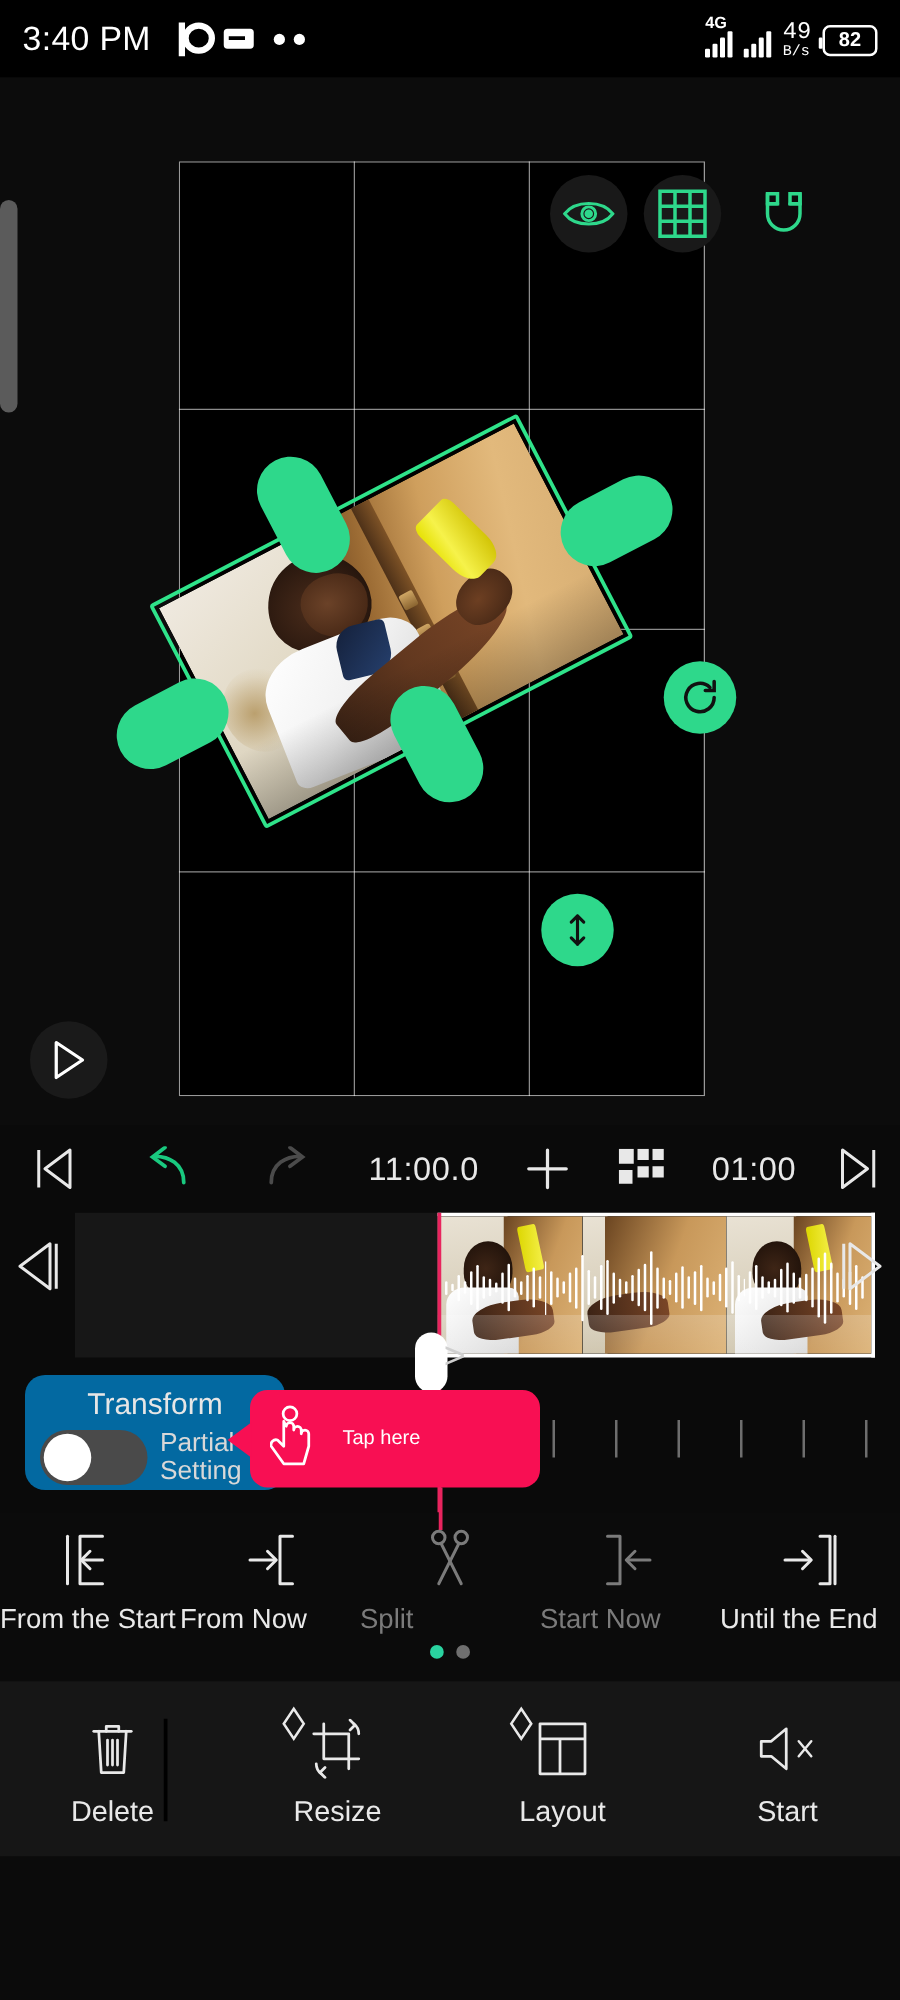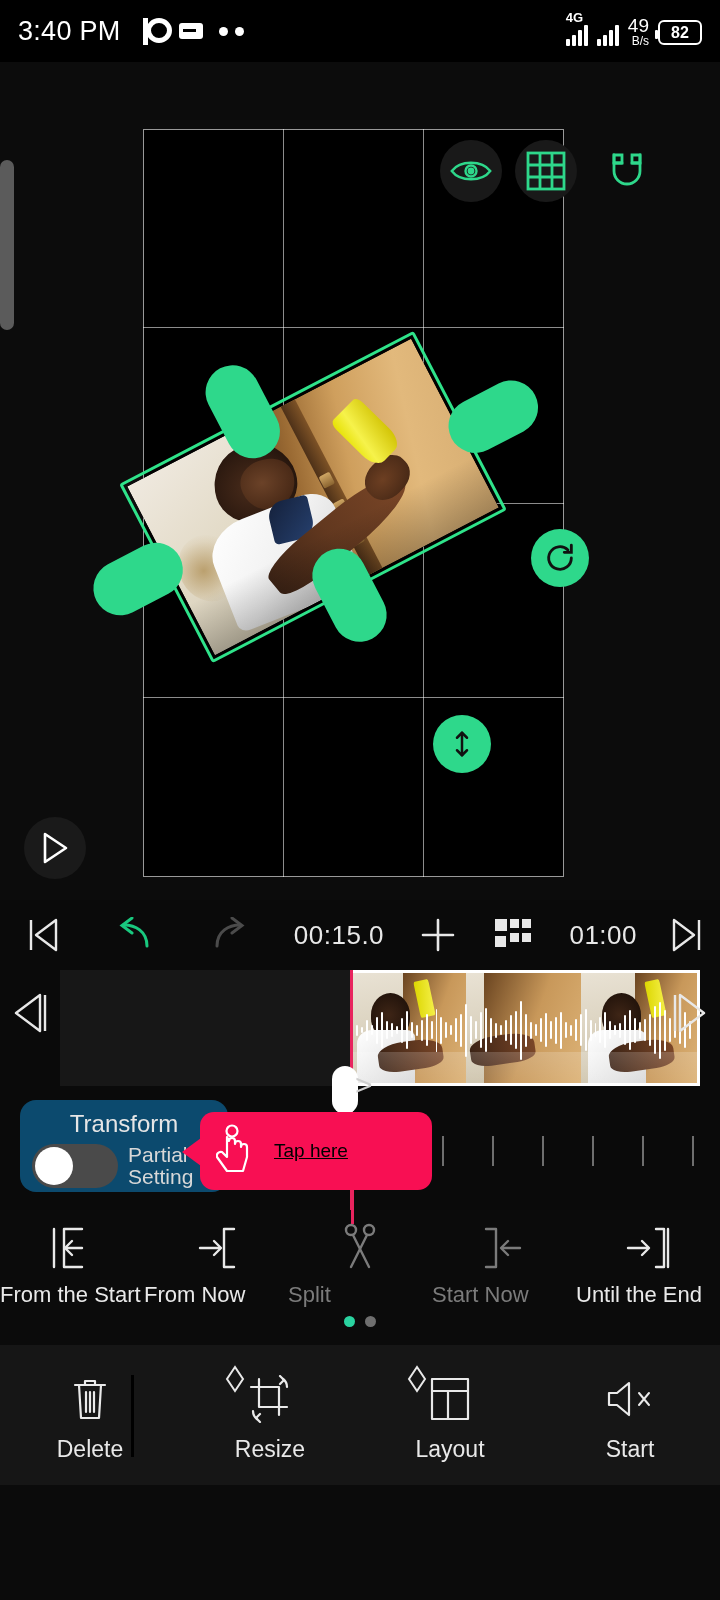--- a/index.html
+++ b/index.html
@@ -36,21 +36,21 @@
   .sb-dot { width:9px; height:9px; border-radius:50%; background:#fff; }
   .sb-right { margin-left:auto; display:flex; align-items:flex-end; gap:9px; }
   .bars { display:flex; align-items:flex-end; gap:2px; height:22px; }
   .bars i { display:block; width:4px; background:#fff; border-radius:1px; }
   .bars i:nth-child(1){height:7px}
   .bars i:nth-child(2){height:11px}
   .bars i:nth-child(3){height:16px}
   .bars i:nth-child(4){height:21px}
   .sig { position:relative; display:flex; align-items:flex-end; }
   .sig .gen { position:absolute; top:-14px; left:0px; font-size:13px; font-weight:700; }
-  .netspeed { text-align:right; line-height:1.0; margin-bottom:-1px; }
+  .netspeed { text-align:left; line-height:1.0; margin-bottom:-1px;font-family:Liberation Mono, monospace; }
   .netspeed .n { font-size:19px; font-weight:500; display:block; }
   .netspeed .u { font-size:12px; display:block; }
   .batt {
     width:44px; height:25px; border:2px solid #fff; border-radius:6px;
     display:flex; align-items:center; justify-content:center; position:relative;
     margin-bottom:1px;
   }
   .batt:after{ content:""; position:absolute; left:-5px; top:8px; width:3px; height:9px; background:#fff; border-radius:1px;}
   .batt span { font-size:16px; font-weight:700; }
 
@@ -189,39 +189,39 @@
   .expander { position:absolute; left:355px; top:100px; font-size:30px; color:#cfcfcf; line-height:1; }
   .ruler { position:absolute; left:0; top:152px; width:720px; height:60px; }
   .ruler i { position:absolute; top:14px; width:2px; height:30px; background:#6e6e6e; }
   .tl-side-left { position:absolute; left:6px; top:20px; }
   .tl-side-right { position:absolute; right:6px; top:20px; }
   .tl-scrollbar { position:absolute; left:0; top:160px; width:14px; height:170px; background:#5b5b5b; border-radius:7px; }
 
   
   .transform-card {
     position:absolute; left:20px; top:1100px; width:208px; height:92px;
-    background:#0c4a6e; border-radius:16px; padding:10px 0 0 0;
+    background:#0369a1; border-radius:16px; padding:10px 0 0 0;
   }
   .transform-title { text-align:center; font-size:24px; color:#e6e6e6; }
   .tf-row { display:flex; align-items:center; margin-top:6px; padding-left:12px; gap:10px; }
   .toggle {
     width:86px; height:44px; border-radius:22px; background:#4a4a4a; position:relative;
   }
   .toggle .knob { position:absolute; left:3px; top:3px; width:38px; height:38px; border-radius:50%; background:#fff; }
   .tf-label { font-size:21px; color:#d8d8d8; line-height:1.05; }
 
   .tooltip {
     position:absolute; left:200px; top:1112px; width:232px; height:78px;
     background:#f80f53; border-radius:14px; display:flex; align-items:center; padding-left:16px; gap:18px;
   }
   .tooltip .arrow {
     position:absolute; left:-18px; top:26px; width:0; height:0;
     border-top:14px solid transparent; border-bottom:14px solid transparent; border-right:19px solid #f80f53;
   }
-  .tooltip .tip-text { font-size:19px; color:#000000;text-decoration:underline; }
+  .tooltip .tip-text { font-size:16px; color:#ffffff; }
   .tooltip-stem { position:absolute; left:351px; top:1190px; width:3px; height:34px; background:#e8245e; }
 
   
   .trimrow {
     position:absolute; top:1222px; left:0; width:720px; height:112px;
     display:flex; align-items:flex-start;
   }
   .trimitem { flex:1 1 0; text-align:left; }
   .trimicon { height:52px; display:flex; align-items:center; justify-content:center; }
   .trimlabel { font-size:22px; margin-top:8px; color:#e9e9e9; }
@@ -383,21 +383,21 @@
         <path d="M34 29 C34 14, 22 8, 11 8"></path>
           <path d="M19 1 L9 8.5 L19 16"></path>
       </svg>
     </div>
     <div class="tt" style="width:100px;">
       <svg width="42" height="36" viewBox="0 0 42 36" fill="none" stroke="#4b4b4b" stroke-width="3" stroke-linecap="round">
         <path d="M8 29 C8 14, 20 8, 31 8"></path>
           <path d="M23 1 L33 8.5 L23 16"></path>
       </svg>
     </div>
-    <div class="tt tt-time" style="width:128px;">00:15.0</div>
+    <div class="tt tt-time" style="width:128px;">11:00.0</div>
     <div class="tt" style="width:78px;">
       <svg width="38" height="38" viewBox="0 0 38 38" fill="none" stroke="#e8e8e8" stroke-width="2.6" stroke-linecap="round">
         <path d="M19 4v30M4 19h30"></path>
       </svg>
     </div>
     <div class="tt" style="width:82px;">
       <svg width="38" height="32" viewBox="0 0 38 32" fill="#e8e8e8">
         <rect x="0" y="0" width="12" height="12"></rect>
           <rect x="15" y="0" width="9" height="9"></rect>
           <rect x="27" y="0" width="9" height="9"></rect>

